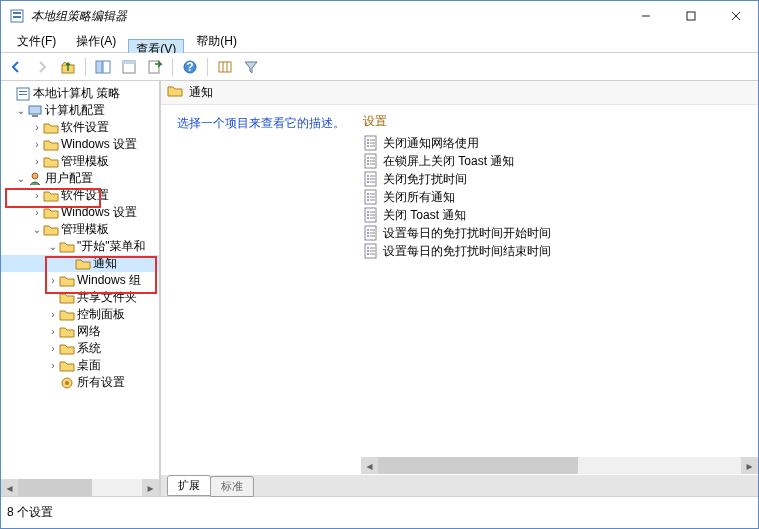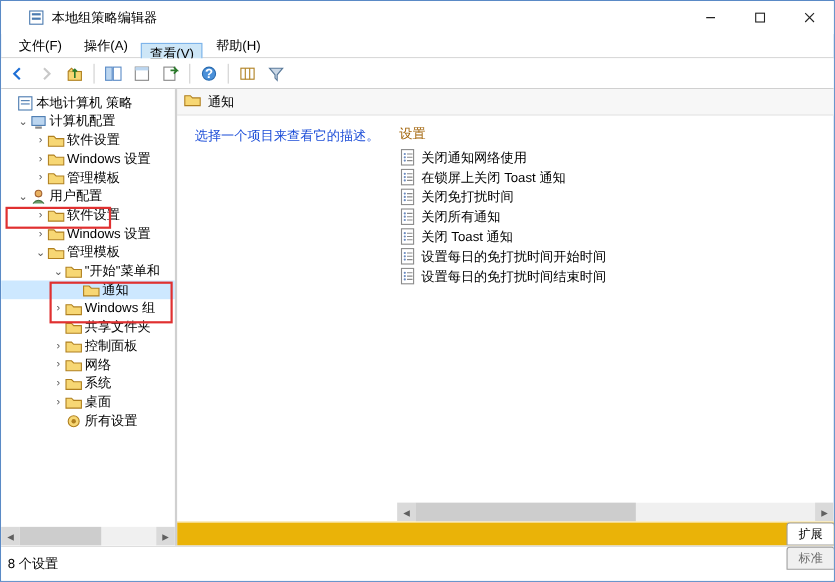--- a/index.html
+++ b/index.html
@@ -1,17 +1,17 @@
 <!DOCTYPE html>
 <html><head>
 <meta charset="utf-8">
 <style>
 * { box-sizing: border-box; margin: 0; padding: 0; font-family: "Microsoft YaHei", "Segoe UI", sans-serif; font-size: 12px; }
 body { background: #fff; width: 759px; height: 529px; overflow: hidden; display: flex; flex-direction: column; border: 1px solid #5a8ac6; }
-.titlebar { height: 30px; display: flex; align-items: center; padding-left: 24px; background: #fff; }
+.titlebar { height: 30px; display: flex; align-items: center; padding-left: 8px; background: #fff; font-style: italic; }
 .titlebar .icon { width: 16px; height: 16px; margin-right: 6px; }
 .titlebar .title { flex: 1; color: #000; font-size: 12px; }
 .winbtns { display: flex; }
 .winbtn { width: 45px; height: 30px; display: flex; align-items: center; justify-content: center; color: #222; }
 .menubar { height: 22px; display: flex; align-items: center; padding-left: 8px; gap: 4px; border-bottom: 1px solid #d0d0d0; }
 .menuitem { padding: 2px 8px; cursor: default; }
 .menuitem.active { background: #cde6f7; border: 1px solid #7eb4ea; padding: 1px 7px; margin-top: 16px; }
 .toolbar { height: 28px; display: flex; align-items: center; padding-left: 4px; gap: 4px; border-bottom: 1px solid #d0d0d0; background: #fff; }
 .tbtn { width: 22px; height: 22px; display: flex; align-items: center; justify-content: center; border: 1px solid transparent; }
 .tsep { width: 1px; height: 18px; background: #d0d0d0; margin: 0 2px; }
@@ -30,21 +30,21 @@
 .redbox { position: absolute; border: 2px solid #e03030; pointer-events: none; }
 .contentpane { flex: 1; display: flex; flex-direction: column; min-width: 0; }
 .ctoolbar { height: 24px; background: #f7f7f7; display: flex; align-items: center; padding-left: 6px; border-bottom: 1px solid #e4e4e4; }
 .ctoolbar .nicon { margin-right: 6px; }
 .cbody { flex: 1; display: flex; min-height: 0; overflow:hidden;}
 .descpane { width: 200px; padding: 10px; color: #1d4ed8; text-align: center; }
 .listpane { flex: 1; padding-top: 4px; overflow: hidden; display:flex; flex-direction:column;}
 .listhdr { color: #a16207; padding: 4px 2px; }
 .listitem { display: flex; align-items: center; height: 18px; padding-left: 2px; cursor: default; }
 .listitem .licon { width: 16px; height: 16px; margin-right: 4px; display:inline-flex; align-items:center; justify-content:center;}
-.tabsrow { height: 22px; display: flex; align-items: flex-end; padding-left: 6px; gap: 0; background: #eab308; border-top: 1px solid #fff; flex-direction: column;}
+.tabsrow { height: 22px; display: flex; align-items: flex-end; padding-left: 6px; gap: 0; background: #e5e5e5; border-top: 1px solid #fff;}
 .tab { padding: 2px 10px; border: 1px solid #9f9f9f; border-top-left-radius: 3px; border-top-right-radius: 3px; background: #fff; margin-right: -1px; font-size: 11px;}
 .tab.inactive { background: #f0f0f0; color: #6a6a6a; position: relative; top: 1px; }
 .statusbar { height: 32px; border-top: 1px solid #d0d0d0; display: flex; align-items: center; padding-left: 6px; background: #fff; }
 .ch-scroll { height:17px; display:flex; background:#f0f0f0; }
 .ch-scroll .arrow{width:17px;background:#dadada;display:flex;align-items:center;justify-content:center;color:#606060;}
 .ch-scroll .track{flex:1;position:relative;}
 .ch-scroll .thumb{position:absolute;left:0;top:0;bottom:0;width:55%;background:#cdcdcd;}
 </style>
 </head>
 <body>

